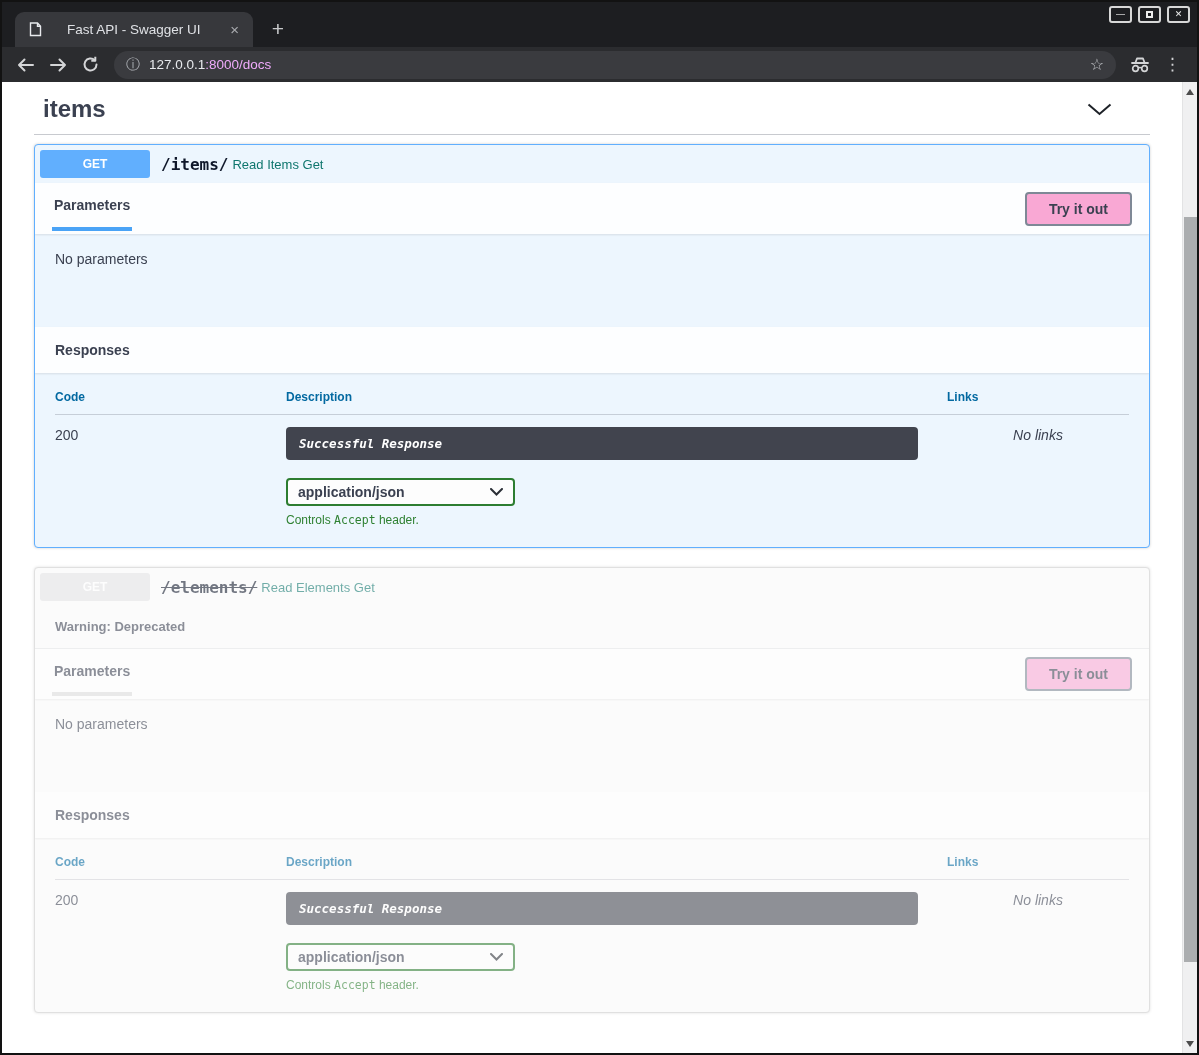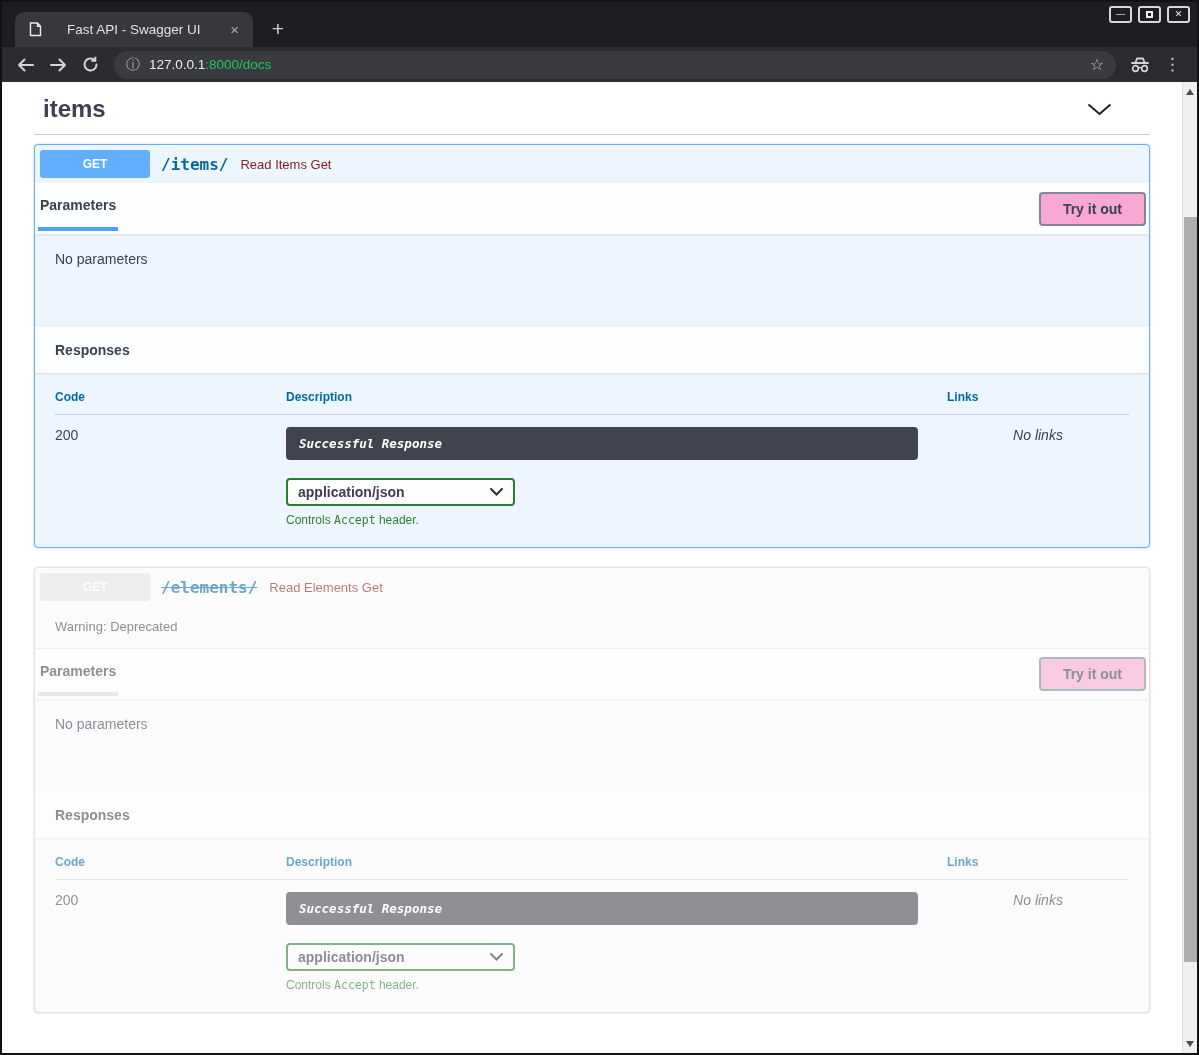--- a/index.html
+++ b/index.html
@@ -20,21 +20,21 @@
   .win-btn { width:23px; height:17px; border:2px solid #d8d8d8; border-radius:3px; color:#ececec;
              display:flex; align-items:center; justify-content:center; font-size:9px; line-height:1; }
   .win-btn .sq { width:7px; height:7px; border:2px solid #ececec; display:block; }
 
   .toolbar { height:35px; background:#2b2c2f; display:flex; align-items:center; padding:0 12px; gap:8px; flex:none; }
   .nav-icon { width:24px; height:24px; display:flex; align-items:center; justify-content:center; flex:none; }
   .omnibox { flex:1; height:28px; background:#3a3b3f; border-radius:14px; display:flex; align-items:center;
              padding:0 12px; gap:9px; margin:0 4px; }
   .info-icon { color:#aeb1b6; font-size:14px; }
   .url { font-size:13.5px; color:#e8eaed; white-space:nowrap; }
-  .url .dim { color:#22c55e; }
+  .url .dim { color:#f0abfc; }
   .star-icon { margin-left:auto; color:#c3c5c9; font-size:16px; }
   .dots-icon { color:#d2d3d5; font-size:17px; padding:0 4px; }
 
   
   .content { flex:1; position:relative; background:#fff; overflow:hidden; }
   .scrollbar { position:absolute; top:0; right:0; bottom:0; width:15px; background:#f0f0f1; border-left:1px solid #e3e3e4; }
   .sb-arrow { position:absolute; left:0; width:100%; height:15px; display:flex; align-items:center; justify-content:center; }
   .sb-arrow.up { top:2px; } .sb-arrow.down { bottom:2px; }
   .tri-up { width:0; height:0; border-left:4px solid transparent; border-right:4px solid transparent; border-bottom:6px solid #4c4c4c; }
   .tri-down { width:0; height:0; border-left:4px solid transparent; border-right:4px solid transparent; border-top:6px solid #4c4c4c; }
@@ -47,27 +47,27 @@
   .section-chevron { margin-left:auto; margin-right:28px; display:flex; align-items:center; }
 
   .opblock { border:1px solid #61affe; border-radius:4px; box-shadow:0 0 3px rgba(0,0,0,.19); margin-top:9px; background:#edf6fe; overflow:hidden; }
   .opblock.deprecated { border-color:#e0e0e0; background:#fbfbfb; box-shadow:0 0 3px rgba(0,0,0,.12); margin-top:19px; }
   .opblock.deprecated > * { opacity:.58; }
 
   .op-summary { display:flex; align-items:center; padding:5px; cursor:pointer; }
   .method-badge { width:110px; height:28px; flex:none; border-radius:3px; background:#61affe; color:#fff;
                   font-weight:bold; font-size:12px; display:flex; align-items:center; justify-content:center; }
   .deprecated .method-badge { background:#e3e3e5; }
-  .op-path { font-family:"DejaVu Sans Mono", monospace; font-weight:bold; font-size:16px; color:#0369a1; margin-left:11px; }
+  .op-path { font-family:"DejaVu Sans Mono", monospace; font-weight:bold; font-size:16px; color:#0f172a; margin-left:11px; }
   .deprecated .op-path { text-decoration:line-through; }
-  .op-summary-desc { font-size:13px; color:#7f1d1d; margin-left:12px; }
-
-  .warning-row { padding:13px 20px 14px; font-size:13px; font-weight:normal; color:#3b4151; border-bottom:1px solid rgba(59,65,81,.12); }
-
-  .sec-bar { display:flex; align-items:stretch; background:rgba(255,255,255,.85); box-shadow:0 1px 2px rgba(0,0,0,.1); padding:0 3px; height:51px; }
+  .op-summary-desc { font-size:13px; color:#0f766e; margin-left:4px; }
+
+  .warning-row { padding:13px 20px 14px; font-size:13px; font-weight:bold; color:#3b4151; border-bottom:1px solid rgba(59,65,81,.12); }
+
+  .sec-bar { display:flex; align-items:stretch; background:rgba(255,255,255,.85); box-shadow:0 1px 2px rgba(0,0,0,.1); padding:0 17px; height:51px; }
   .deprecated .sec-bar { height:50px; }
   .param-tab { display:flex; align-items:center; font-size:14px; font-weight:bold; color:#3b4151;
                border-bottom:4px solid #4aa3f6; padding:0 2px; margin-bottom:3px; cursor:pointer; }
   .deprecated .param-tab { border-bottom-color:#dddddd; }
   .tryout-btn { align-self:center; margin-left:auto; border:2px solid #7e8896; border-radius:4px; background:#f9a8d4;
                 color:#3b4151; font-weight:bold; font-size:14px; font-family:"Liberation Sans",sans-serif;
                 padding:7px 22px; cursor:pointer; }
 
   .params-body { min-height:93px; padding:17px 20px; font-size:14px; color:#3b4151; }
   .resp-bar { display:flex; align-items:center; background:rgba(255,255,255,.85); box-shadow:0 1px 2px rgba(0,0,0,.1);

